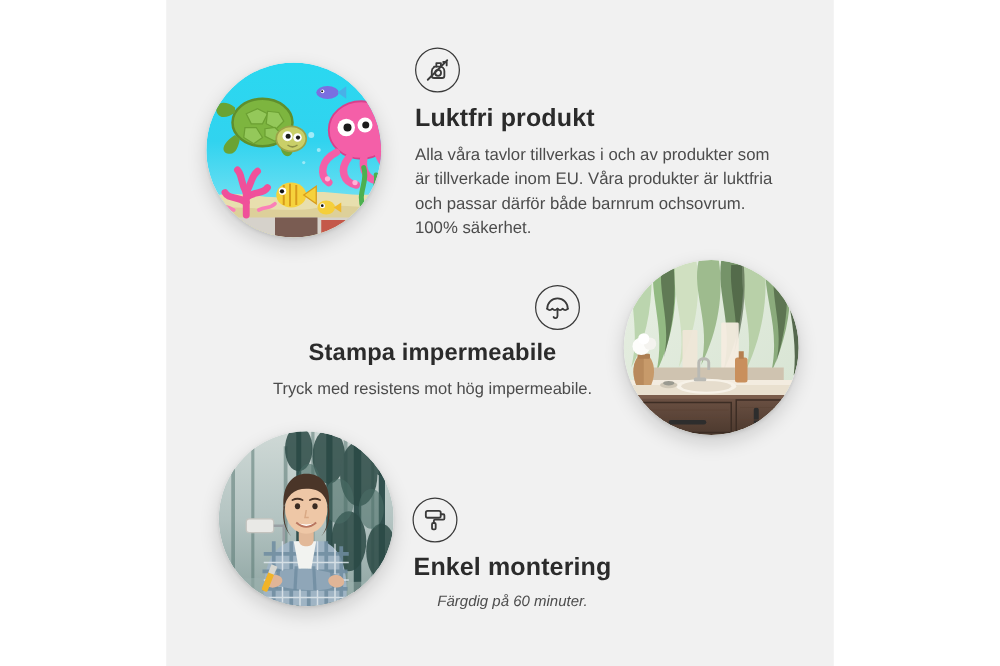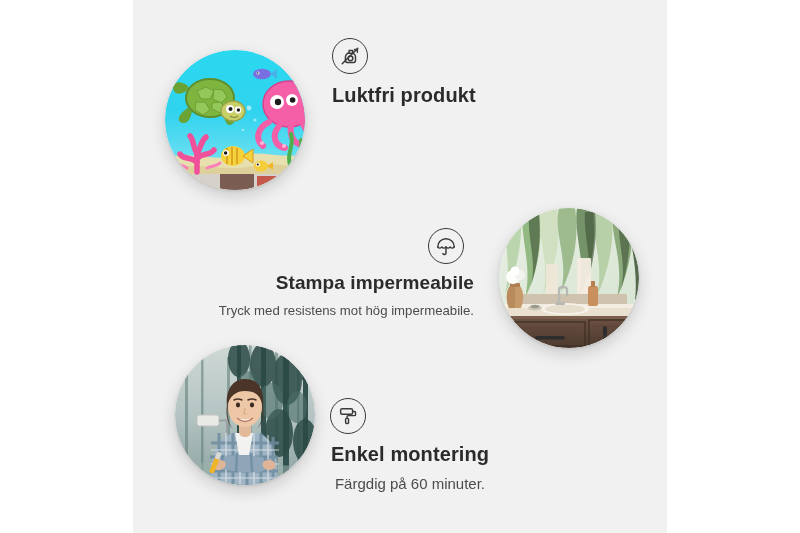--- a/index.html
+++ b/index.html
@@ -75,21 +75,21 @@
     text-align: left;
   }
   #block1 .icon-wrap { margin-bottom: 10px; }
 
   
   #block2 {
     position: absolute;
     left: 218px;
     top: 228px;
     width: 256px;
-    text-align: right;
+    text-align: center;
   }
   #block2 .icon-wrap {
     display: flex;
     justify-content: flex-end;
     padding-right: 10px;
     margin-bottom: 8px;
   }
   #block2 .feature-title { font-size: 19px; }
   #block2 .feature-desc { font-size: 13.2px; }
 
@@ -101,21 +101,21 @@
     width: 220px;
     text-align: center;
   }
   #block3 .icon-wrap {
     display: flex;
     justify-content: flex-start;
     padding-left: 30px;
     margin-bottom: 9px;
   }
   #block3 .feature-title { font-size: 20px; }
-  #block3 .feature-desc { font-size: 15px; }
+  #block3 .feature-desc { font-size: 12px; font-style: italic; }
 </style>
 </head>
 <body>
 
 <div class="stage">
 
   <div class="panel"></div>
 
   <div class="photo" style="left:165px; top:50px; width:140px; height:140px;">
     <svg viewBox="0 0 140 140" xmlns="http://www.w3.org/2000/svg">
@@ -448,20 +448,21 @@
         <svg width="22" height="22" viewBox="0 0 24 24" fill="none" stroke="#3a3a3a" stroke-width="1.6" stroke-linecap="round" stroke-linejoin="round">
           <path d="M9 9 h5 a4 4 0 0 1 4 4 v4 a2 2 0 0 1-2 2 h-7 a2 2 0 0 1-2-2 v-4 a4 4 0 0 1 2-3.4"></path>
           <path d="M11 9 V6 h4 V9"></path>
           <path d="M17 5 h3 M20 5 v3"></path>
           <circle cx="12.5" cy="14.5" r="2.6"></circle>
           <line x1="3.5" y1="20.5" x2="20.5" y2="3.5"></line>
         </svg>
       </div>
     </div>
     <h2 class="feature-title">Luktfri produkt</h2>
+    <p class="feature-desc">Alla våra tavlor tillverkas i och av produkter som är tillverkade inom EU. Våra produkter är luktfria och passar därför både barnrum ochsovrum. 100% säkerhet.</p>
   </div>
 
   <div id="block2">
     <div class="icon-wrap">
       <div class="icon-circle">
         <svg width="22" height="22" viewBox="0 0 24 24" fill="none" stroke="#3a3a3a" stroke-width="1.6" stroke-linecap="round" stroke-linejoin="round">
           <path d="M3 13 a9 9 0 0 1 18 0"></path>
           <path d="M3 13 q2.2 2.6 4.5 0 q2.2 2.6 4.5 0 q2.2 2.6 4.5 0 q2.2 2.6 4.5 0"></path>
           <path d="M12 13 v6.5 a1.8 1.8 0 0 1-3.4 0.8"></path>
         </svg>

